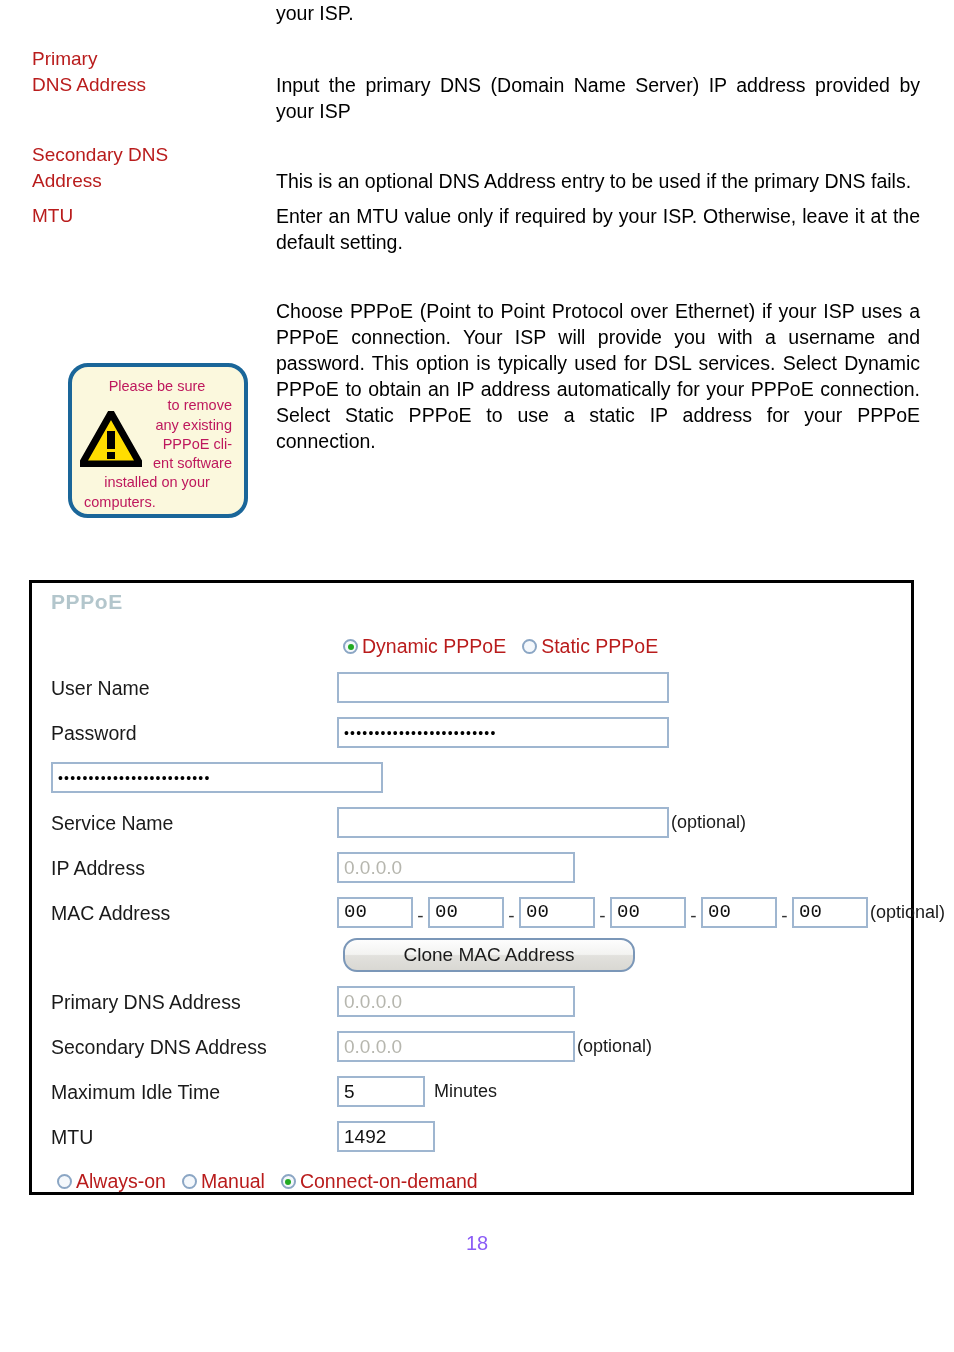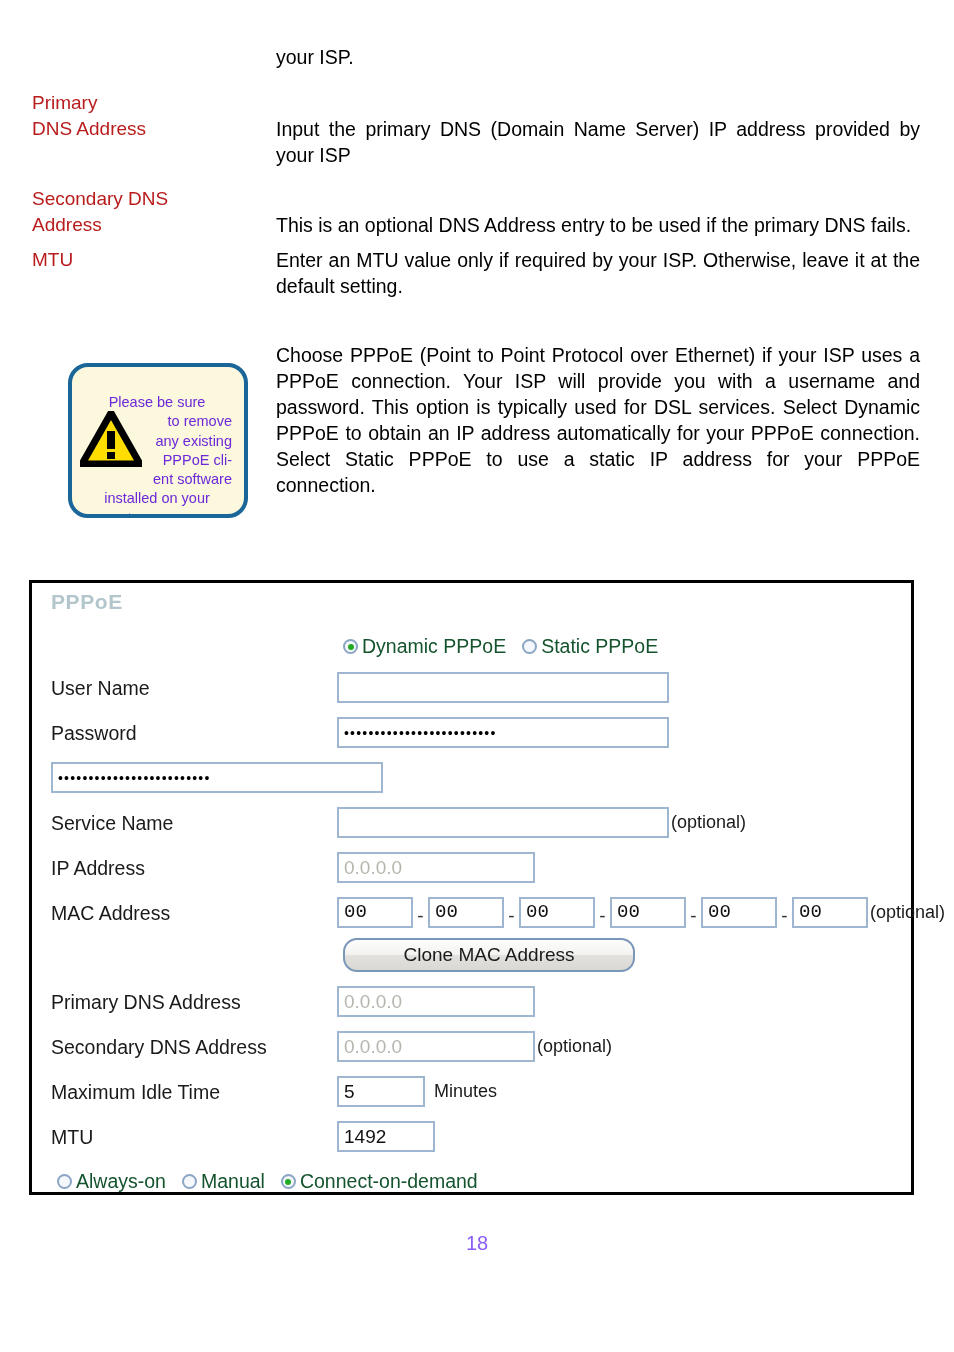--- a/index.html
+++ b/index.html
@@ -62,24 +62,24 @@
     box-sizing: border-box;
     background: #fbf8dd;
     border: 4px solid #1a6699;
     border-radius: 20px;
     position: relative;
     overflow: hidden;
   }
   .warn-text {
     position: absolute;
     inset: 0;
-    padding: 26px 12px 8px 10px;
+    padding: 10px 12px 8px 10px;
     font-size: 14.5px;
     line-height: 19.3px;
-    color: #6d28d9;
+    color: #be185d;
     text-align: right;
     box-sizing: border-box;
   }
   .warn-text .l-center { text-align: center; display: block; }
   .warn-tri {
     position: absolute;
     left: 8px;
     top: 44px;
     width: 62px;
     height: 56px;
@@ -142,21 +142,21 @@
     height: 31px;
     font-family: "Liberation Sans", sans-serif;
     font-size: 19px;
     color: #111111;
     padding: 0 5px;
     line-height: 27px;
     white-space: nowrap;
     overflow: hidden;
   }
   .tinput.w-long { width: 332px; }
-  .tinput.w-ip   { width: 198px; color: #b6b6ae; }
+  .tinput.w-ip   { width: 238px; color: #b6b6ae; }
   .tinput.w-oct  { width: 76px; font-family: Liberation Mono, monospace; }
   .tinput.w-num  { width: 88px; }
   .tinput.w-mtu  { width: 98px; }
   .tinput.pw {
     font-size: 14px;
     letter-spacing: 1.2px;
     color: #000000;
     line-height: 29px;
   }
 
@@ -176,21 +176,21 @@
   }
   .suffix.sp { margin-left: 9px; }
 
   
   .radio-group { display: flex; align-items: center; }
   .radio-opt {
     display: flex;
     align-items: center;
     margin-right: 16px;
     font-size: 19.5px;
-    color: #14532d;
+    color: #b91c1c;
     white-space: nowrap;
   }
   .radio-opt:last-child { margin-right: 0; }
   .radio {
     width: 15px;
     height: 15px;
     border-radius: 50%;
     box-sizing: border-box;
     border: 2px solid #8ba6c4;
     background: #f4f8fc;
@@ -235,21 +235,21 @@
     text-align: center;
     font-size: 20px;
     color: #8b5cf6;
   }
 </style>
 </head>
 <body>
 
 <div class="doc">
 
-  <div class="def-row" style="top:0; margin-top:44px;">
+  <div class="def-row" style="top:0; ">
     <div class="def-term"></div>
     <div class="def-desc nojust">your ISP.</div>
   </div>
 
   <div class="def-row" style="margin-top:20px;">
     <div class="def-term">
       <div>Primary</div>
       <div>DNS Address</div>
     </div>
     <div class="def-desc" style="margin-top:26px;">Input the primary DNS (Domain Name Server) IP address provided by your ISP</div>

